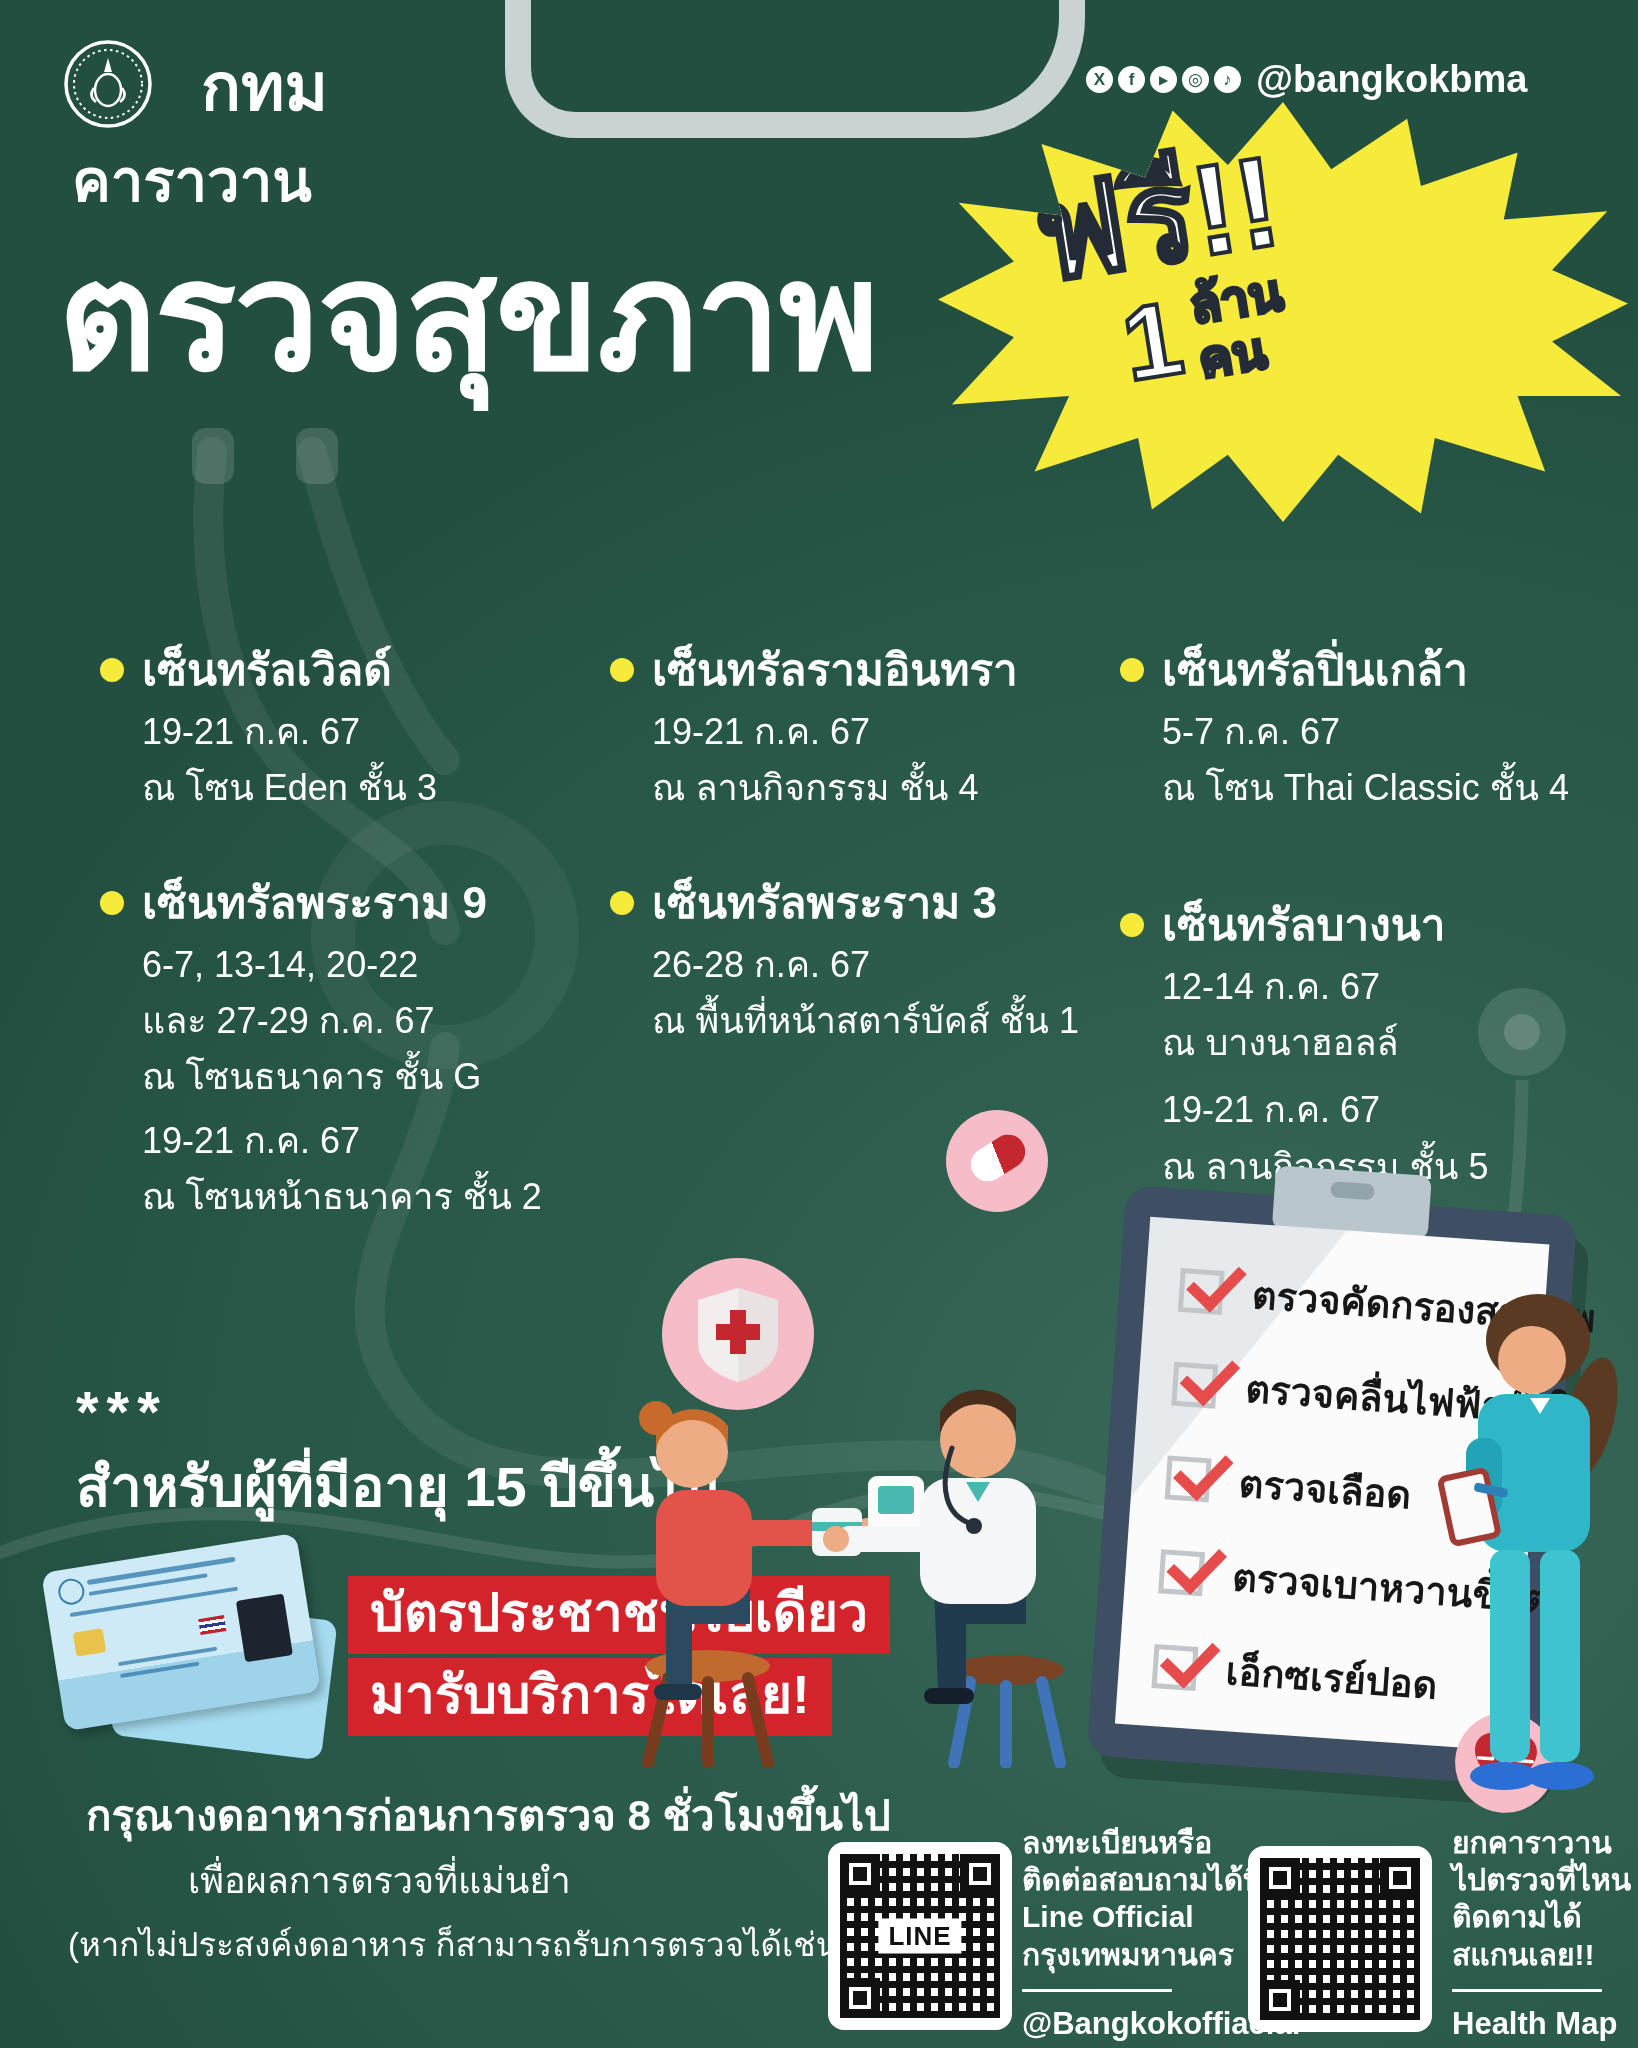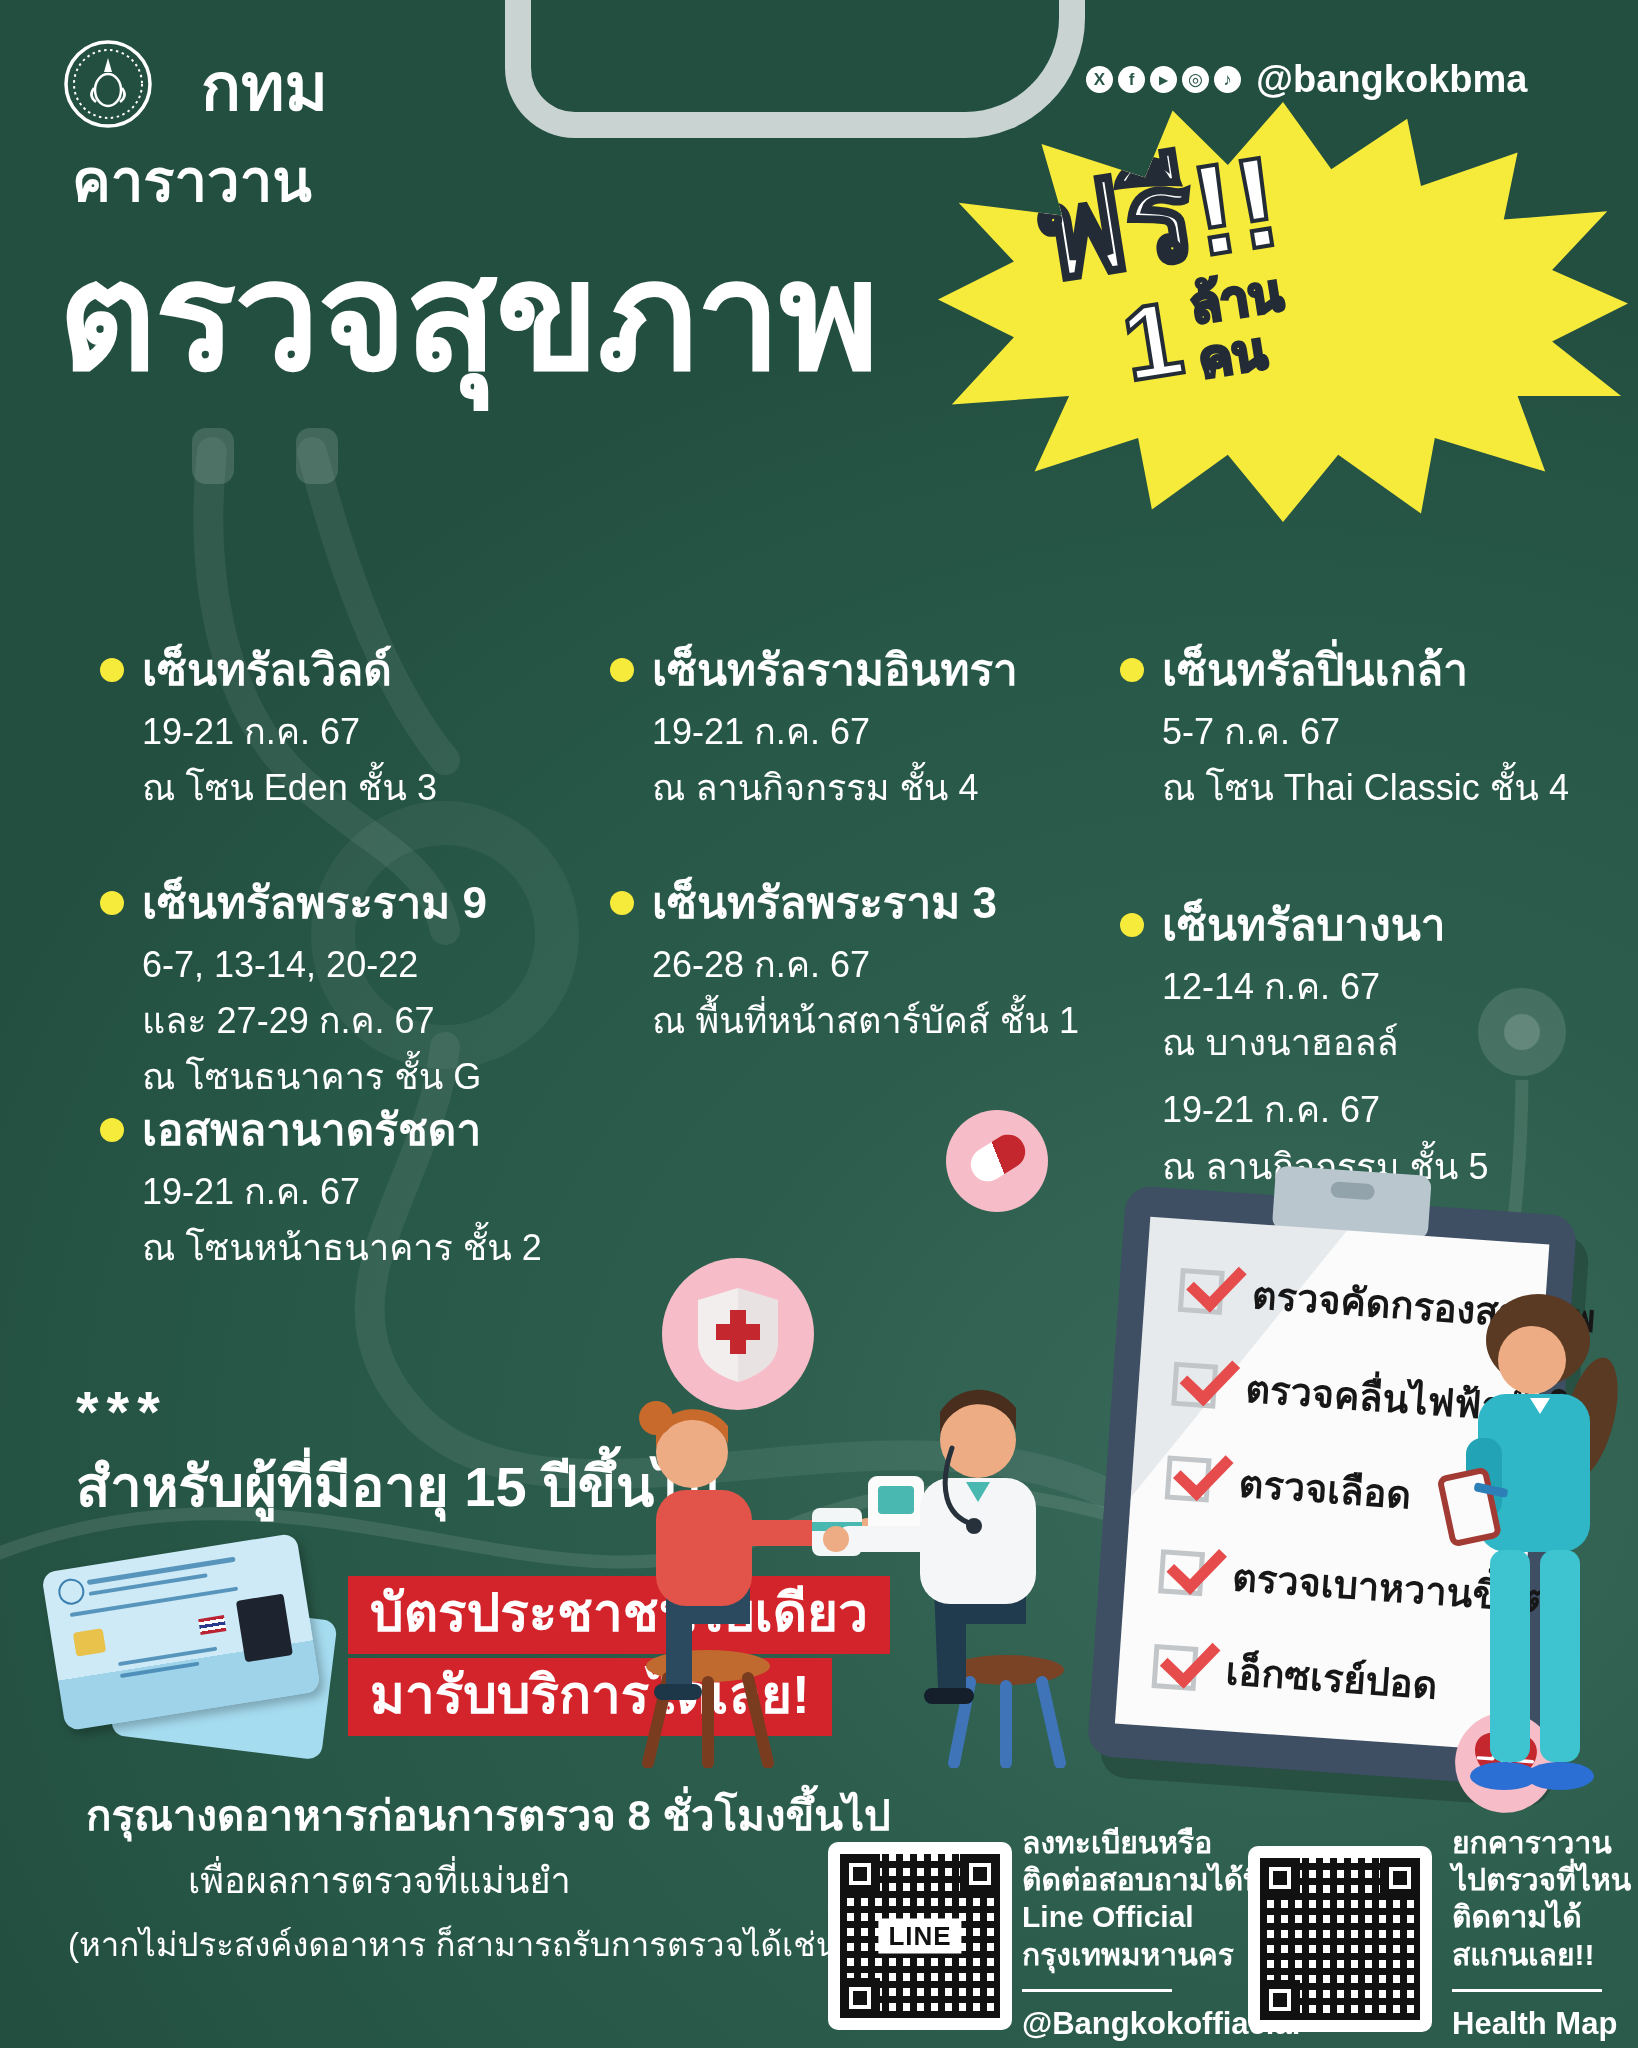--- a/index.html
+++ b/index.html
@@ -92,21 +92,21 @@
   .card1{left:52px;top:1552px;width:258px;height:160px;border-radius:14px;transform:rotate(-9deg);z-index:4;
     background:linear-gradient(#cdeaf6 0 68%,#9fd3ea 68% 100%);box-shadow:4px 6px 10px rgba(0,0,0,.25);}
   .chip{position:absolute;left:22px;top:64px;width:30px;height:24px;background:#e8c24a;border-radius:4px;}
   .photo{position:absolute;right:22px;top:58px;width:48px;height:62px;background:#1d2430;border-radius:4px;}
   .cardline{position:absolute;height:5px;background:#3a7fae;border-radius:3px;opacity:.8;}
   .flag{position:absolute;right:84px;top:70px;width:26px;height:16px;
     background:linear-gradient(#b23 0 20%,#fff 20% 40%,#2b3a8c 40% 60%,#fff 60% 80%,#b23 80% 100%);}
   .garuda{position:absolute;left:14px;top:10px;width:22px;height:22px;border:2px solid #3a7fae;border-radius:50%;}
 
   
-  .qrbox{position:absolute;background:#fff;border-radius:10px;z-index:4;}
+  .qrbox{position:absolute;background:#fff;border-radius:16px;z-index:4;}
   .qrpat{position:absolute;inset:12px;
     background:repeating-linear-gradient(90deg,#111 0 7px,transparent 7px 14px),
                repeating-linear-gradient(0deg,#111 0 7px,#fff 7px 15px);}
   .fd{position:absolute;width:40px;height:40px;border:9px solid #111;background:#fff;box-sizing:border-box;}
   .fd::after{content:"";position:absolute;inset:4px;background:#111;}
   .qrlabel{position:absolute;left:50%;top:50%;transform:translate(-50%,-50%);background:#fff;
     padding:2px 10px;font-weight:800;font-size:26px;color:#111;letter-spacing:1px;}
   .qrtext{position:absolute;color:#fff;z-index:4;}
   .qrtext .ln{font-size:30px;font-weight:700;line-height:1.24;white-space:nowrap;}
   .divider{width:150px;height:3px;background:#fff;margin:16px 0 14px 0;}
@@ -216,24 +216,20 @@
     <div class="loc-name">
         <span class="bullet"></span>
         <span>เซ็นทรัลบางนา</span>
       </div>
     <div class="loc-line">12-14 ก.ค. 67</div>
     <div class="loc-line">ณ บางนาฮอลล์</div>
     <div class="loc-line gap">19-21 ก.ค. 67</div>
     <div class="loc-line">ณ ลานกิจกรรม ชั้น 5</div>
   </div>
   <div class="loc" style="left:100px;top:1105px;">
-    <div class="loc-name">
-        <span class="bullet"></span>
-        <span>เอสพลานาดรัชดา</span>
-      </div>
     <div class="loc-line">19-21 ก.ค. 67</div>
     <div class="loc-line">ณ โซนหน้าธนาคาร ชั้น 2</div>
   </div>
 
   <div class="abs pillwrap">
       <div class="pill"></div>
     </div>
 
   <div class="abs shieldwrap">
     <svg width="92" height="100" viewBox="0 0 92 100">

